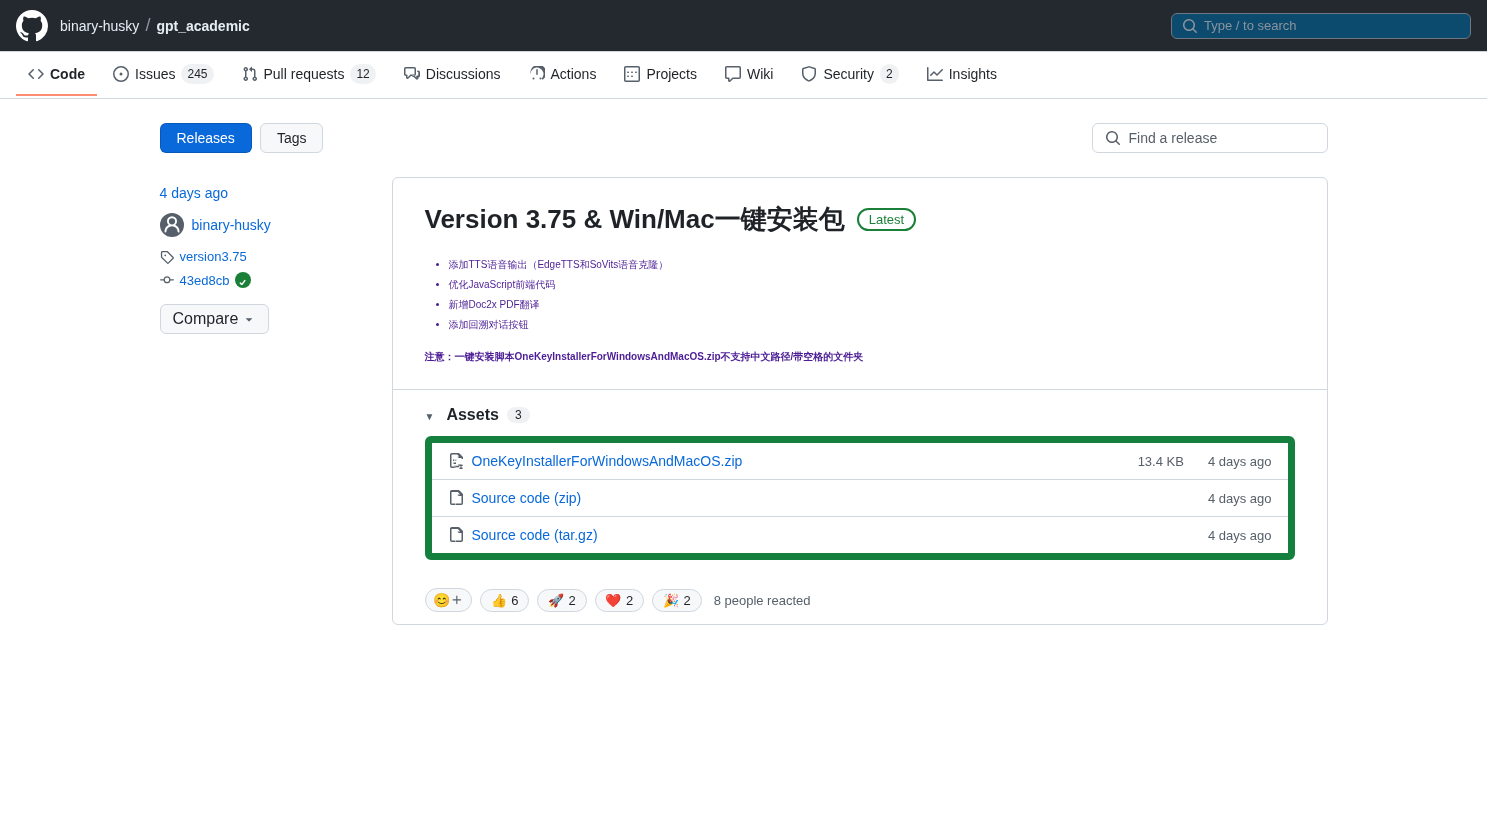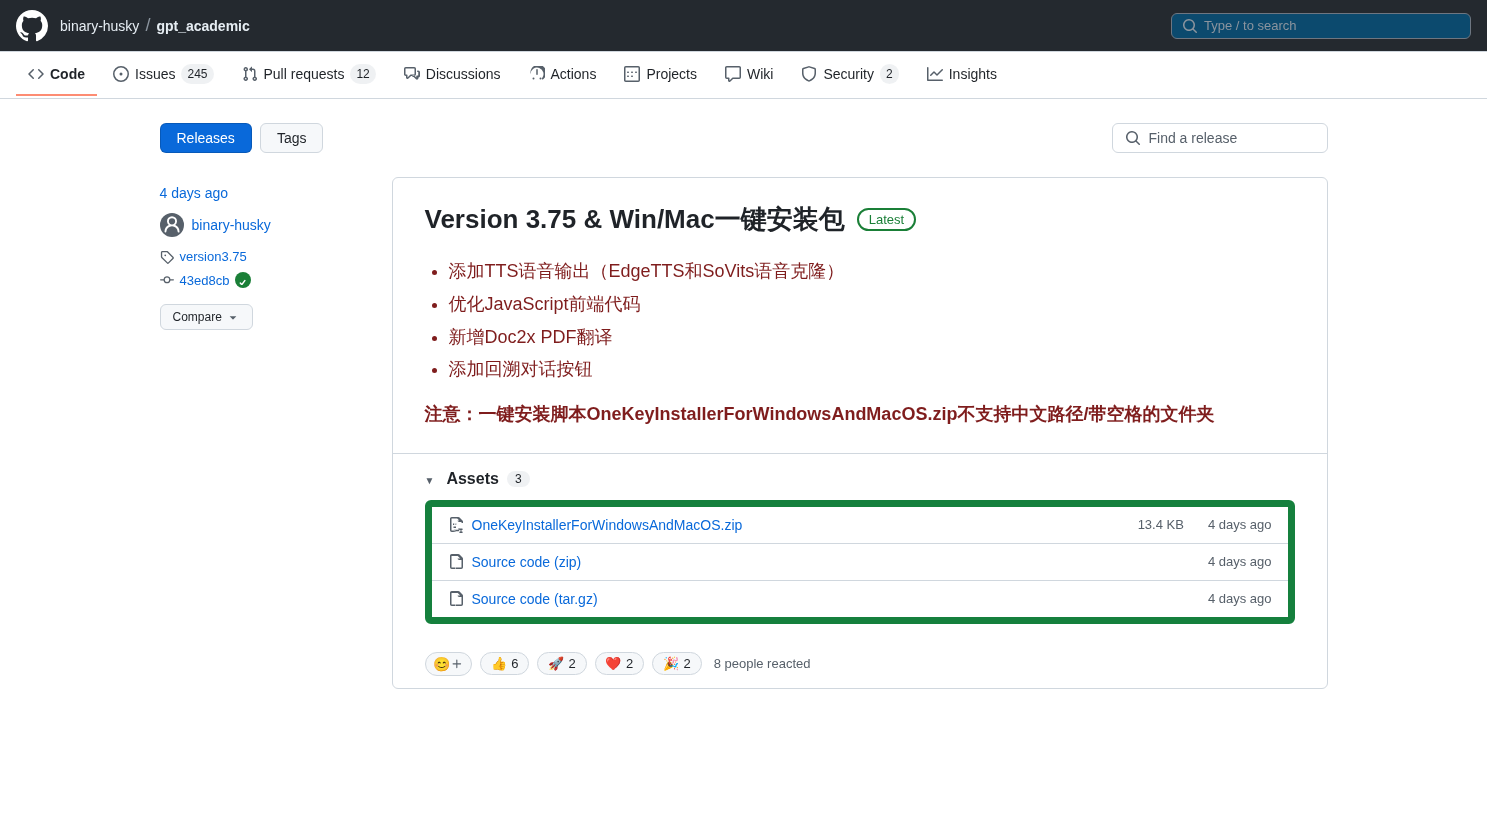--- a/index.html
+++ b/index.html
@@ -104,21 +104,21 @@
       cursor: pointer;
     }
     .find-release-search {
       margin-left: auto;
       display: flex;
       align-items: center;
       border: 1px solid #d0d7de;
       border-radius: 6px;
       padding: 6px 12px;
       gap: 8px;
-      width: 216px;
+      width: 236px;
       color: #57606a;
       font-size: 14px;
     }
     .find-release-search svg { width: 16px; height: 16px; fill: #57606a; }
 
     
     .release-layout {
       display: flex;
       gap: 32px;
       margin-top: 8px;
@@ -184,21 +184,21 @@
     .verified-badge svg { width: 10px; height: 10px; fill: #fff; }
     .compare-btn {
       display: flex;
       align-items: center;
       gap: 4px;
       border: 1px solid #d0d7de;
       border-radius: 6px;
       padding: 5px 12px;
       background: #f6f8fa;
       cursor: pointer;
-      font-size: 12px;
+      font-size: 16px;
       color: #1f2328;
     }
     .compare-btn svg { width: 14px; height: 14px; fill: #57606a; }
 
     
     .release-card {
       flex: 1;
       border: 1px solid #d0d7de;
       border-radius: 6px;
       overflow: hidden;
@@ -220,22 +220,22 @@
     .latest-badge {
       border: 2px solid #1a7f37;
       color: #1a7f37;
       border-radius: 20px;
       padding: 2px 10px;
       font-size: 13px;
       font-weight: 500;
       white-space: nowrap;
     }
     .release-notes {
-      font-size: 18px;
-      color: #7f1d1d;
+      font-size: 10px;
+      color: #4c1d95;
       line-height: 1.6;
     }
     .release-notes ul {
       list-style: disc;
       padding-left: 24px;
       margin-bottom: 16px;
     }
     .release-notes li {
       margin-bottom: 4px;
     }

